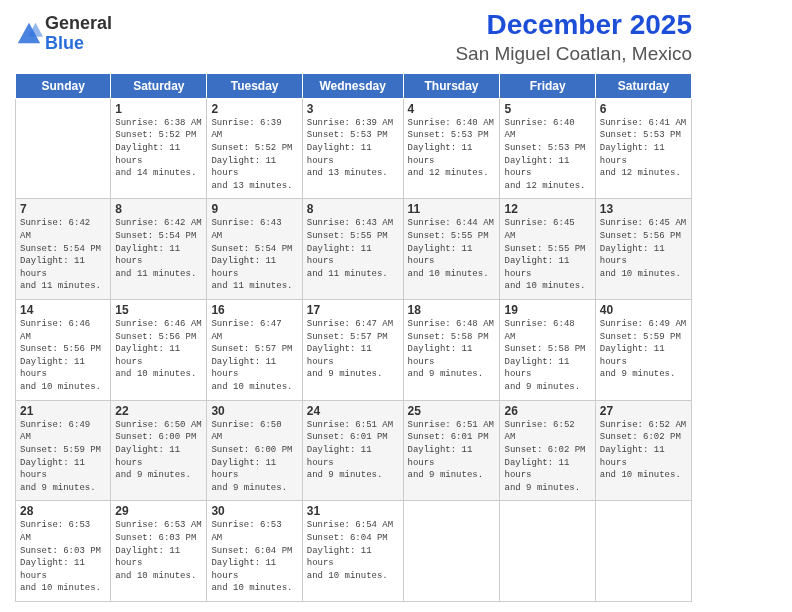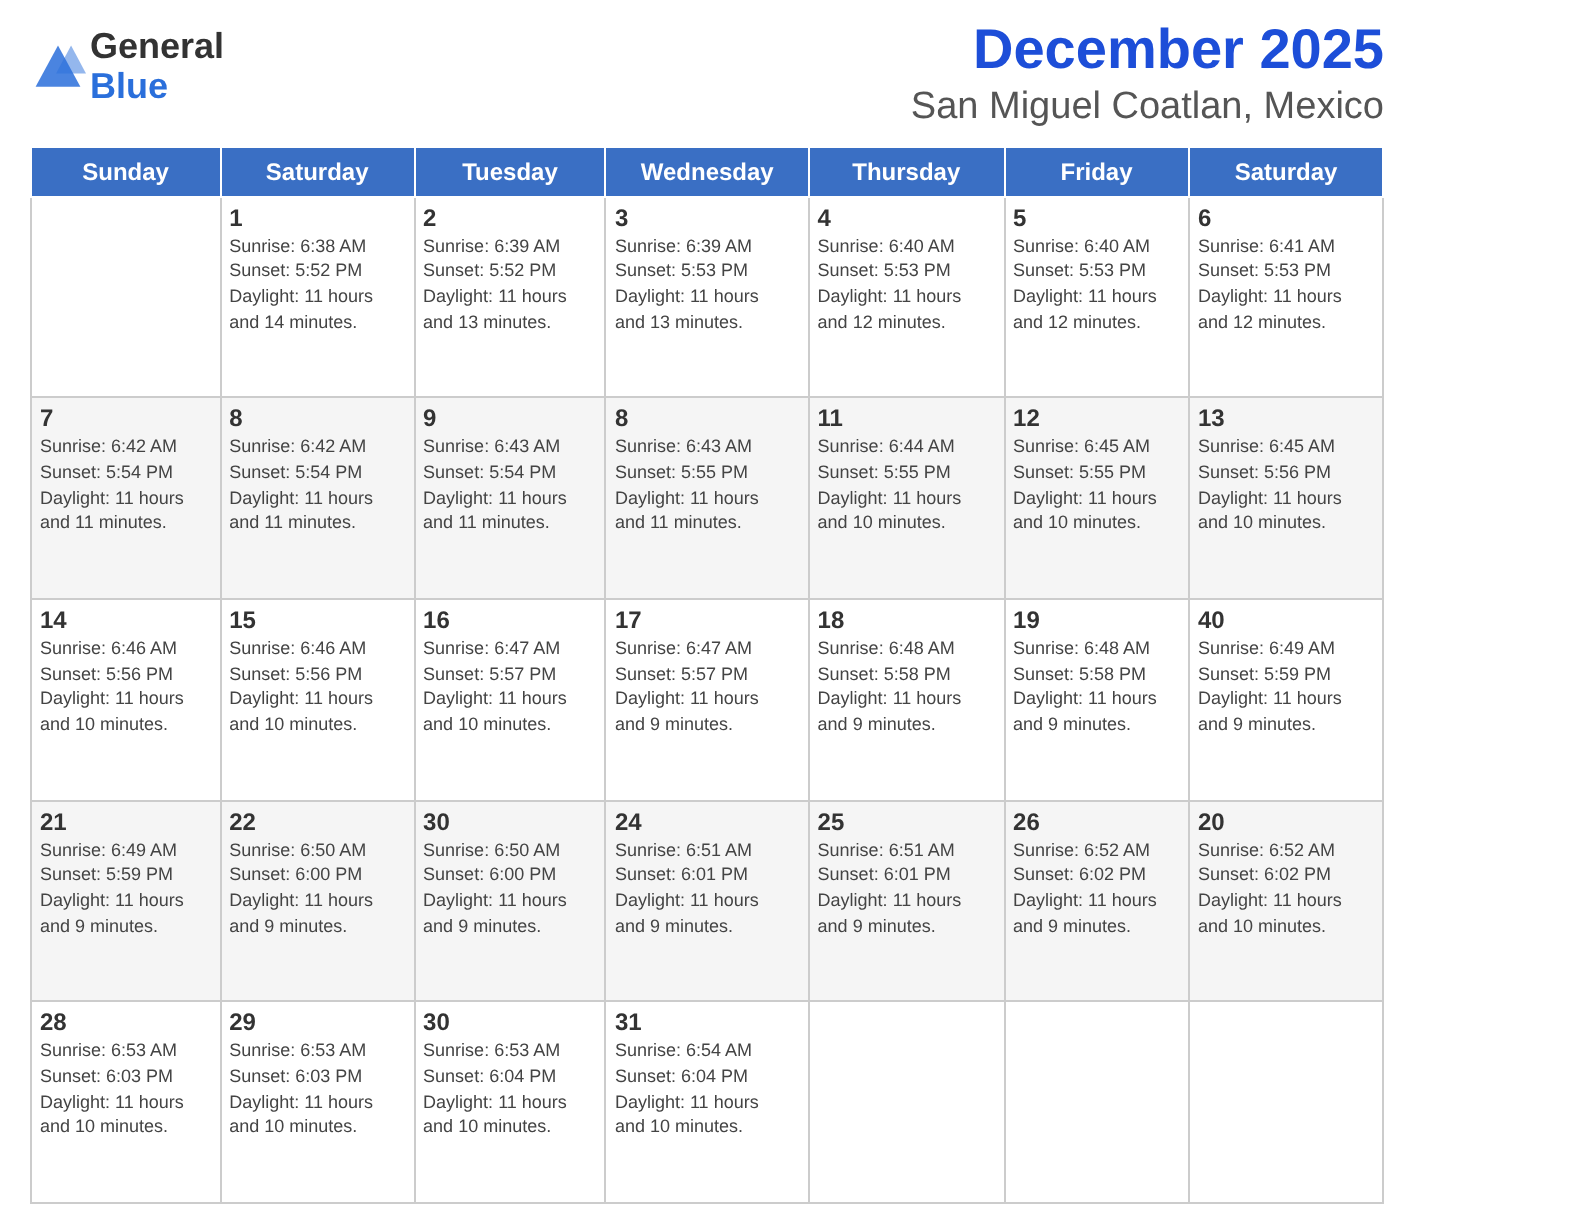--- a/index.html
+++ b/index.html
@@ -87,20 +87,21 @@
       font-size: 12px;
       font-weight: bold;
       color: #333;
       display: block;
       margin-bottom: 1px;
     }
     .day-info {
       font-size: 9px;
       color: #444;
       line-height: 1.4;
+      font-family: Liberation Mono, monospace;
     }
     .empty-cell {
       background: #f9f9f9;
     }
   </style>
 </head>
 <body>
 
 <div class="page">
   <div class="header">
@@ -317,21 +318,21 @@
 and 9 minutes.</div>
           </td>
           <td>
             <span class="day-number">26</span>
             <div class="day-info" style="white-space: pre-line;">Sunrise: 6:52 AM
 Sunset: 6:02 PM
 Daylight: 11 hours
 and 9 minutes.</div>
           </td>
           <td>
-            <span class="day-number">20</span>
+            <span class="day-number">27</span>
             <div class="day-info" style="white-space: pre-line;">Sunrise: 6:52 AM
 Sunset: 6:02 PM
 Daylight: 11 hours
 and 10 minutes.</div>
           </td>
         </tr>
         <tr>
           <td>
             <span class="day-number">28</span>
             <div class="day-info" style="white-space: pre-line;">Sunrise: 6:53 AM

